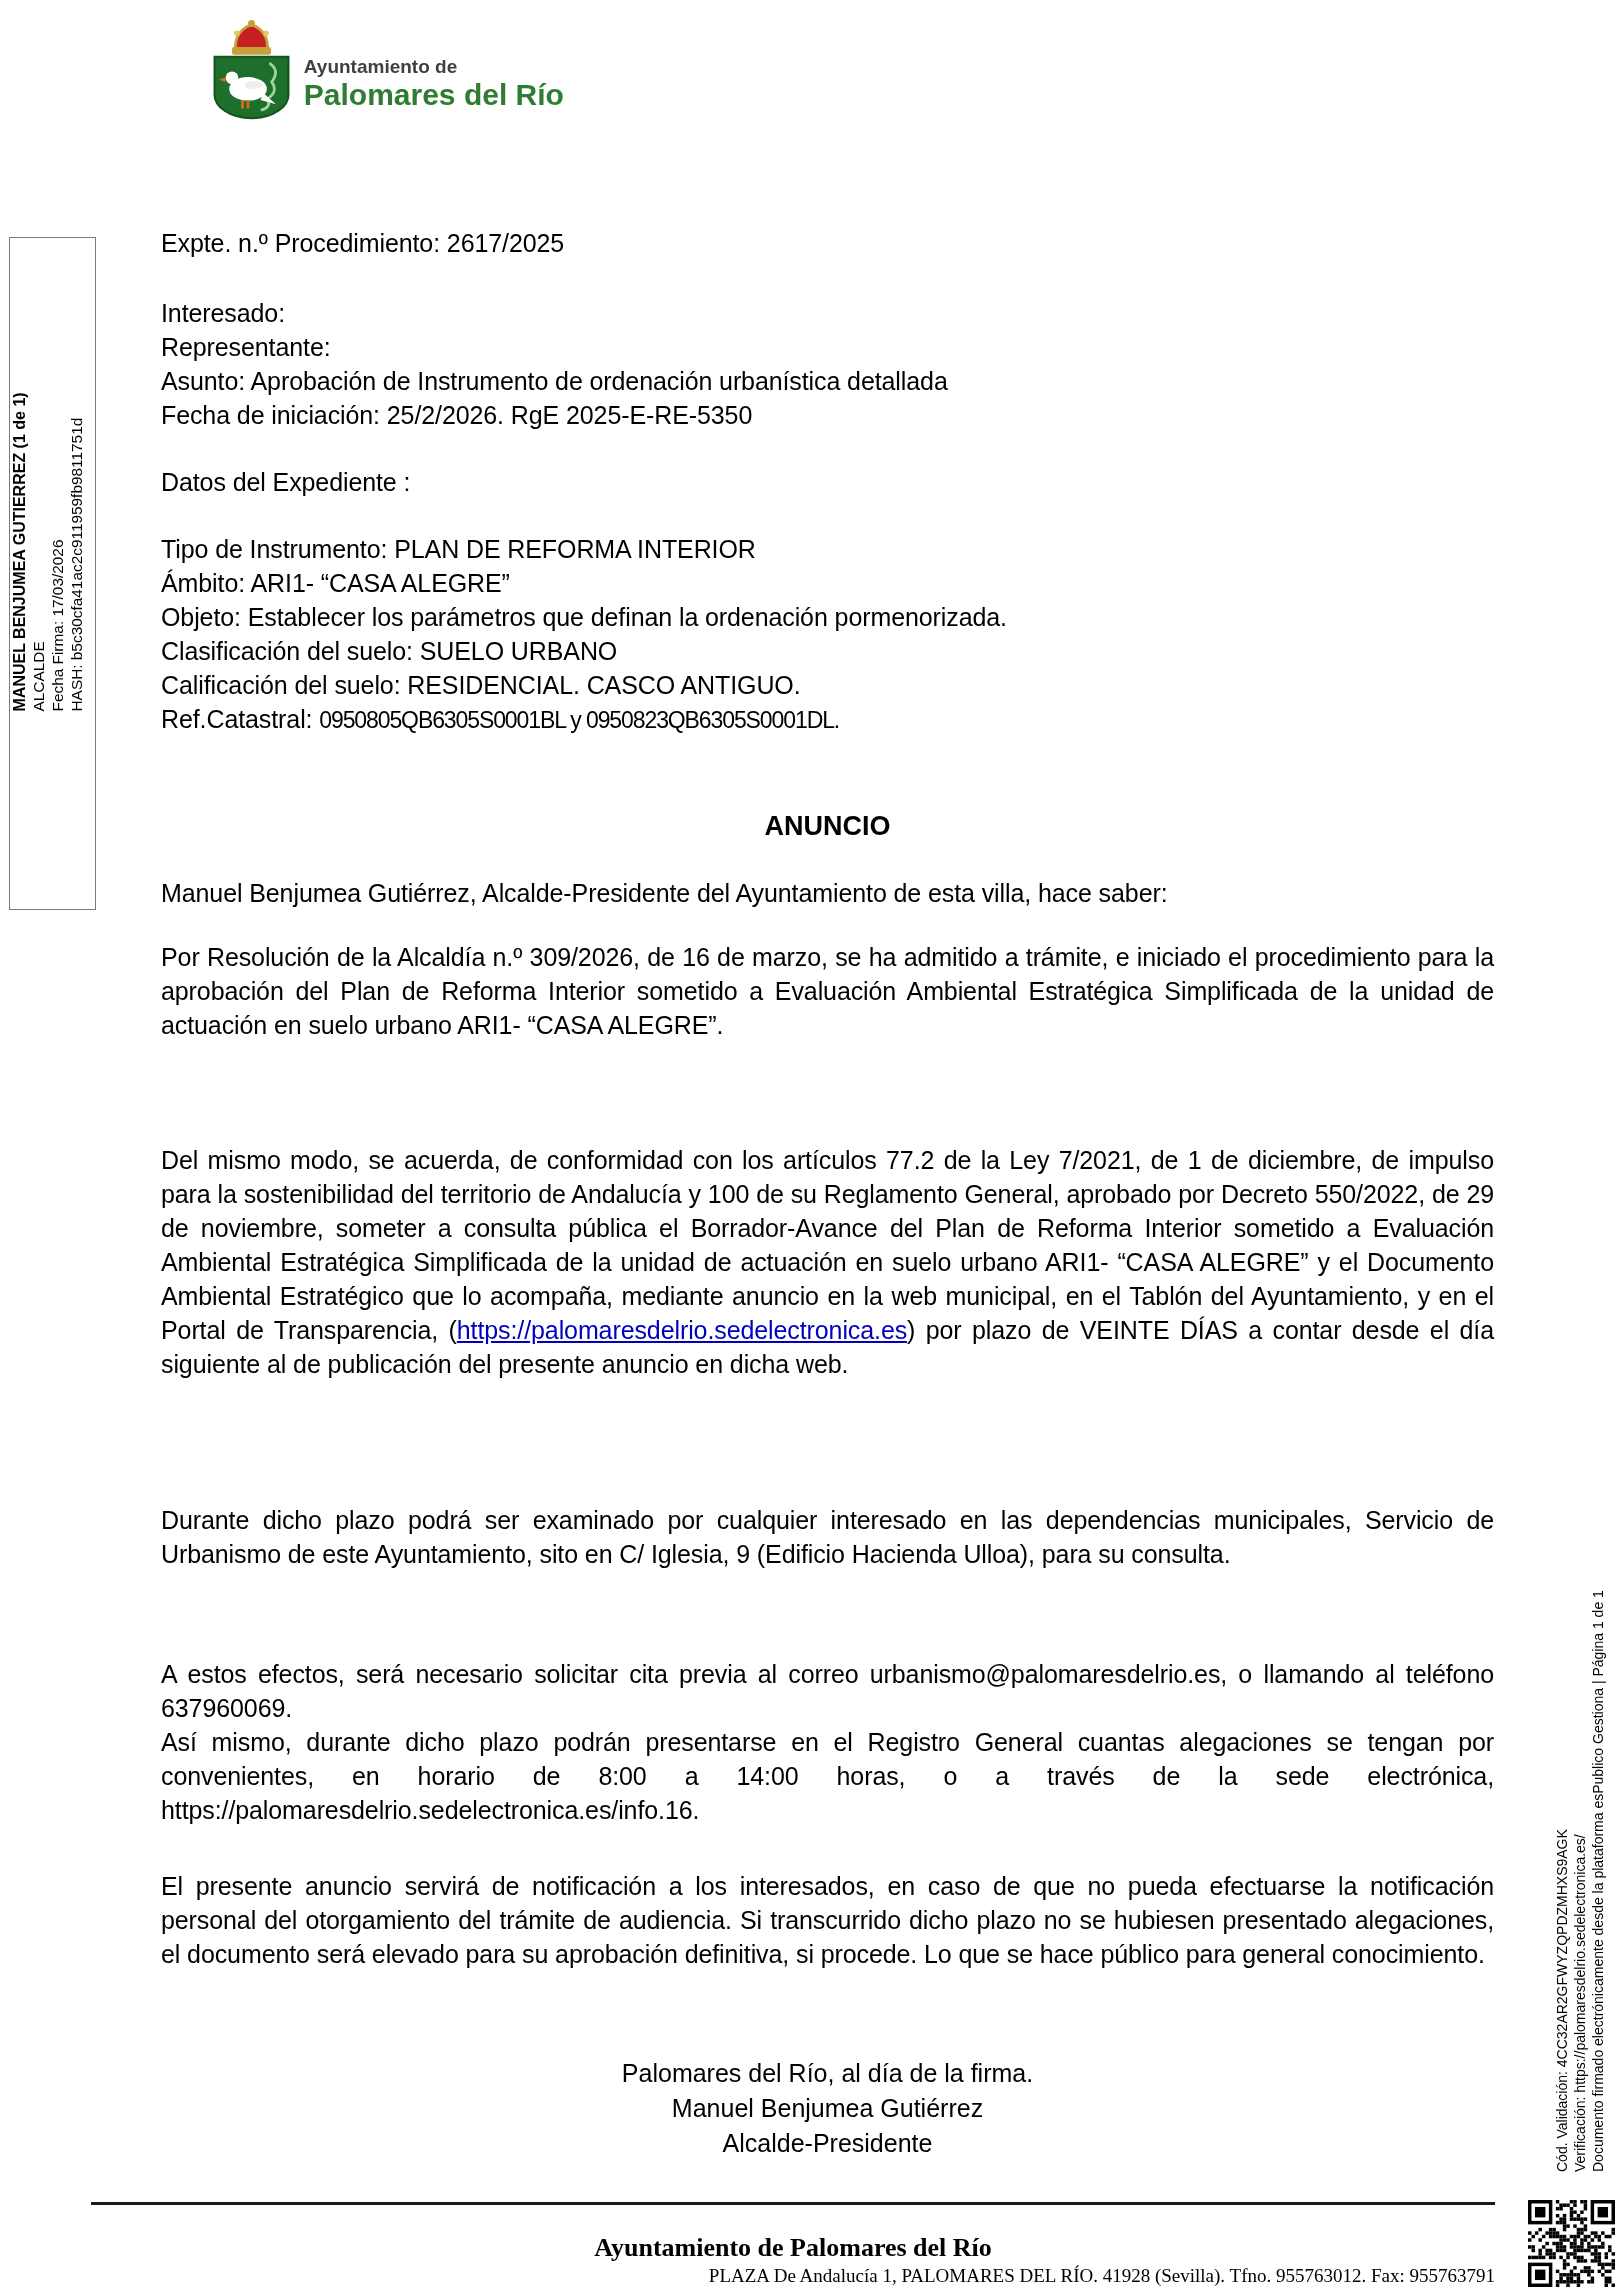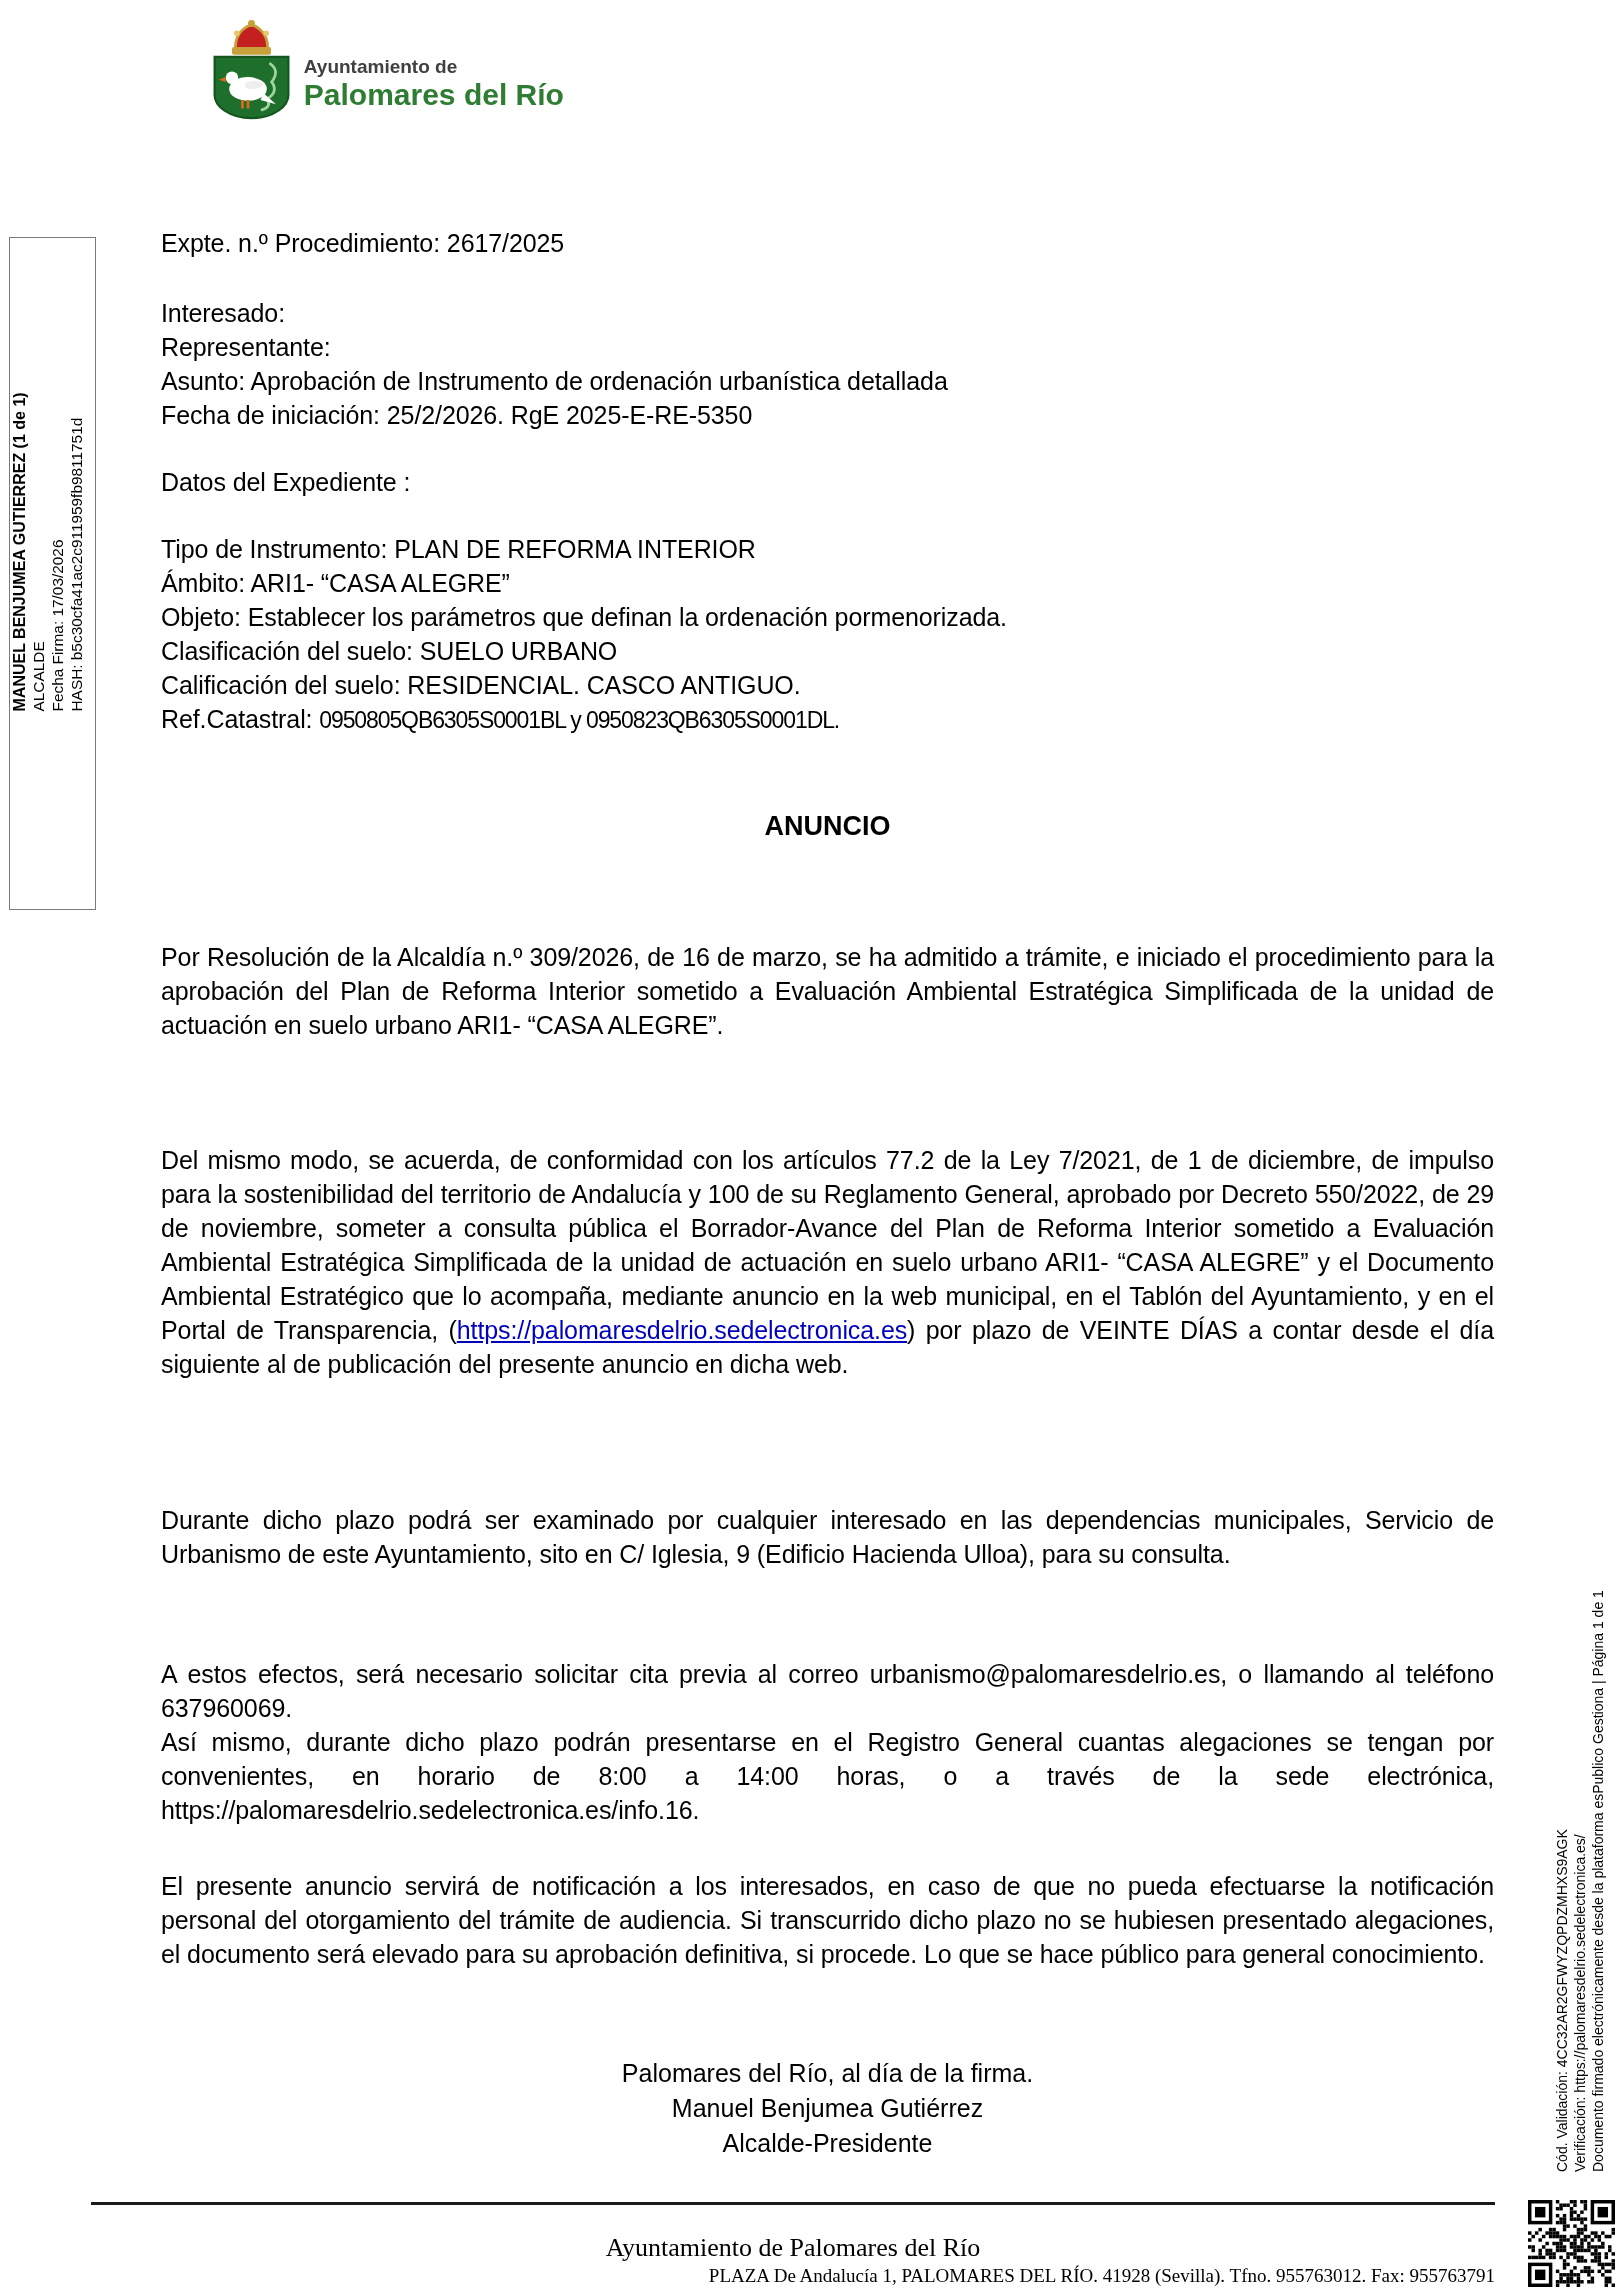--- a/index.html
+++ b/index.html
@@ -33,21 +33,21 @@
              border:1.4px solid #7a7a7a; box-sizing:border-box;}
   .vblock{position:absolute; transform:rotate(-90deg); transform-origin:center;}
   .left-stamp{left:-110px; top:516px; width:315px; height:76px;
               font-size:15.4px; line-height:19px; white-space:nowrap;}
   .left-stamp .l0{font-weight:bold; font-size:16px;}
   .right-stamp{left:1195px; top:1759px; width:771px; height:55px;
                font-size:14px; line-height:18px; white-space:nowrap; color:#000;}
   
   .footer-rule{position:absolute; left:91px; top:2202px; width:1404px; height:2.8px; background:#1a1a1a;}
   .footer-org{position:absolute; left:91px; width:1404px; top:2233px; text-align:center;
-              font-family:"Liberation Serif","DejaVu Serif",serif; font-weight:normal; font-size:26px;}
+              font-family:"Liberation Serif","DejaVu Serif",serif; font-weight:bold; font-size:26px;}
   .footer-addr{position:absolute; left:91px; width:1404px; top:2265px; text-align:right;
                font-family:"Liberation Serif","DejaVu Serif",serif; font-size:19px;}
   
   .qr{position:absolute; left:1528px; top:2200px; width:87px; height:87px;}
 </style>
 </head>
 <body>
 
 <div class="page">
 
@@ -96,20 +96,21 @@
     <div class="hline mt47">Datos del Expediente :</div>
     <div class="hline mt47">Tipo de Instrumento: PLAN DE REFORMA INTERIOR</div>
     <div class="hline">Ámbito: ARI1- “CASA ALEGRE”</div>
     <div class="hline">Objeto: Establecer los parámetros que definan la ordenación pormenorizada.</div>
     <div class="hline">Clasificación del suelo: SUELO URBANO</div>
     <div class="hline">Calificación del suelo: RESIDENCIAL. CASCO ANTIGUO.</div>
     <div class="hline"><span>Ref.Catastral: </span><span class="cond">0950805QB6305S0001BL y 0950823QB6305S0001DL.</span></div>
   </div>
 
   <div class="title">ANUNCIO</div>
+  <div class="para intro">Manuel Benjumea Gutiérrez, Alcalde-Presidente del Ayuntamiento de esta villa, hace saber:</div>
   <div class="para p1">Por Resolución de la Alcaldía n.º 309/2026, de 16 de marzo, se ha admitido a trámite, e iniciado el procedimiento para la aprobación del Plan de Reforma Interior sometido a Evaluación Ambiental Estratégica Simplificada de la unidad de actuación en suelo urbano ARI1- “CASA ALEGRE”.</div>
   <div class="para p2"><span>Del mismo modo, se acuerda, de conformidad con los artículos 77.2 de la Ley 7/2021, de 1 de diciembre, de impulso para la sostenibilidad del territorio de Andalucía y 100 de su Reglamento General, aprobado por Decreto 550/2022, de 29 de noviembre, someter a consulta pública el Borrador-Avance del Plan de Reforma Interior sometido a Evaluación Ambiental Estratégica Simplificada de la unidad de actuación en suelo urbano ARI1- “CASA ALEGRE” y el Documento Ambiental Estratégico que lo acompaña, mediante anuncio en la web municipal, en el Tablón del Ayuntamiento, y en el Portal de Transparencia, (</span><a class="link" href="#">https://palomaresdelrio.sedelectronica.es</a><span>) por plazo de VEINTE DÍAS a contar desde el día siguiente al de publicación del presente anuncio en dicha web.</span></div>
   <div class="para p3">Durante dicho plazo podrá ser examinado por cualquier interesado en las dependencias municipales, Servicio de Urbanismo de este Ayuntamiento, sito en C/ Iglesia, 9 (Edificio Hacienda Ulloa), para su consulta.</div>
   <div class="para p4">
     <div>A estos efectos, será necesario solicitar cita previa al correo urbanismo@palomaresdelrio.es, o llamando al teléfono 637960069.</div>
     <div>Así mismo,  durante dicho plazo podrán presentarse en el Registro General cuantas alegaciones se tengan por convenientes, en horario de 8:00 a 14:00 horas, o a través de la sede electrónica, https://palomaresdelrio.sedelectronica.es/info.16.</div>
   </div>
   <div class="para p5">El presente anuncio servirá de notificación a los interesados, en caso de que no pueda efectuarse la notificación personal del otorgamiento del trámite de audiencia. Si transcurrido dicho plazo no se hubiesen presentado alegaciones, el documento será elevado para su aprobación definitiva, si procede. Lo que se hace público para general conocimiento.</div>
 
   <div class="sig">

